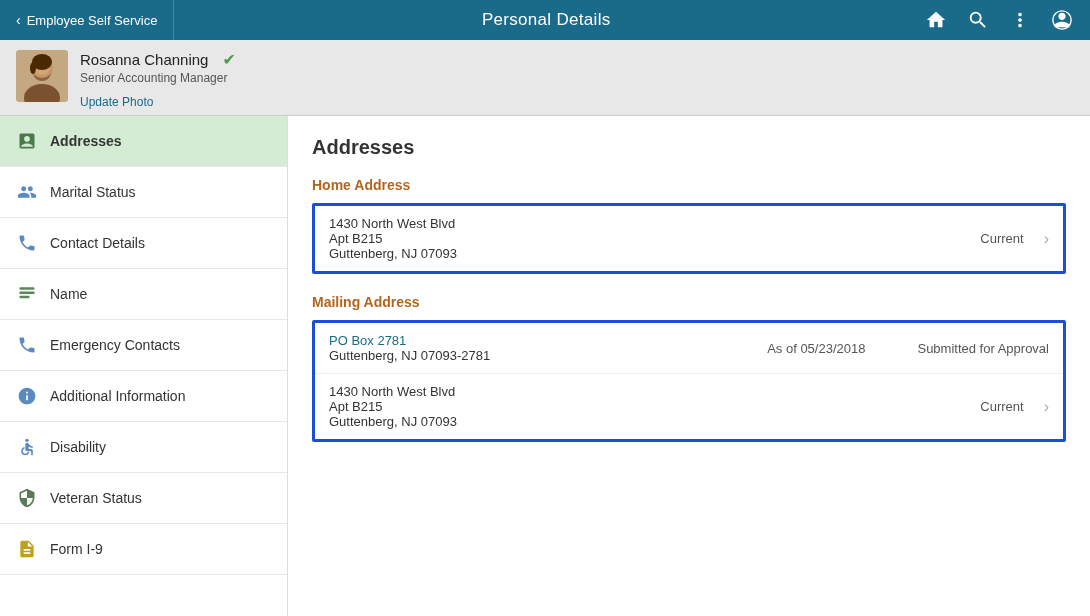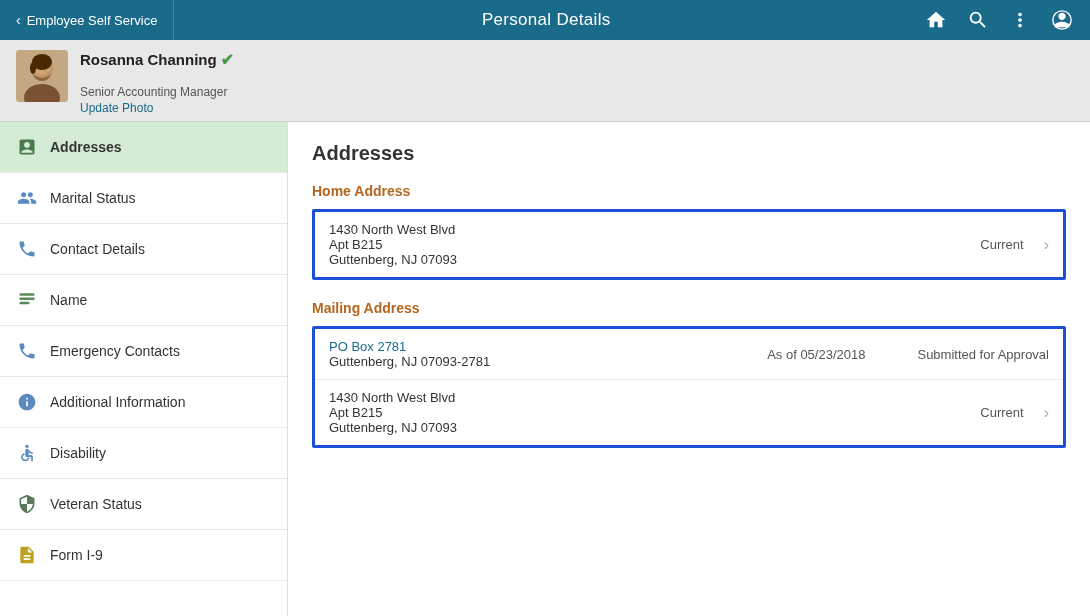--- a/index.html
+++ b/index.html
@@ -66,40 +66,40 @@
       height: 52px;
       border-radius: 4px;
       background: #b0a090;
       overflow: hidden;
       margin-right: 12px;
       flex-shrink: 0;
     }
     .avatar svg { width: 100%; height: 100%; }
     .profile-name {
       font-size: 15px;
-      font-weight: bold;
+      font-weight: normal;
       color: #222;
       display: flex;
       align-items: center;
-      gap: 4px;
+      gap: 14px;
     }
     .profile-check {
       color: #4a9a4a;
       font-size: 16px;
     }
     .profile-title {
       font-size: 12px;
       color: #555;
-      margin-top: 16px;
+      margin-top: 2px;
     }
     .update-photo {
       font-size: 12px;
       color: #1a6a8a;
       cursor: pointer;
-      margin-top: 2px;
+      margin-top: 10px;
     }
 
     
     .main-layout {
       display: flex;
       height: calc(616px - 40px - 76px);
     }
 
     
     .sidebar {

